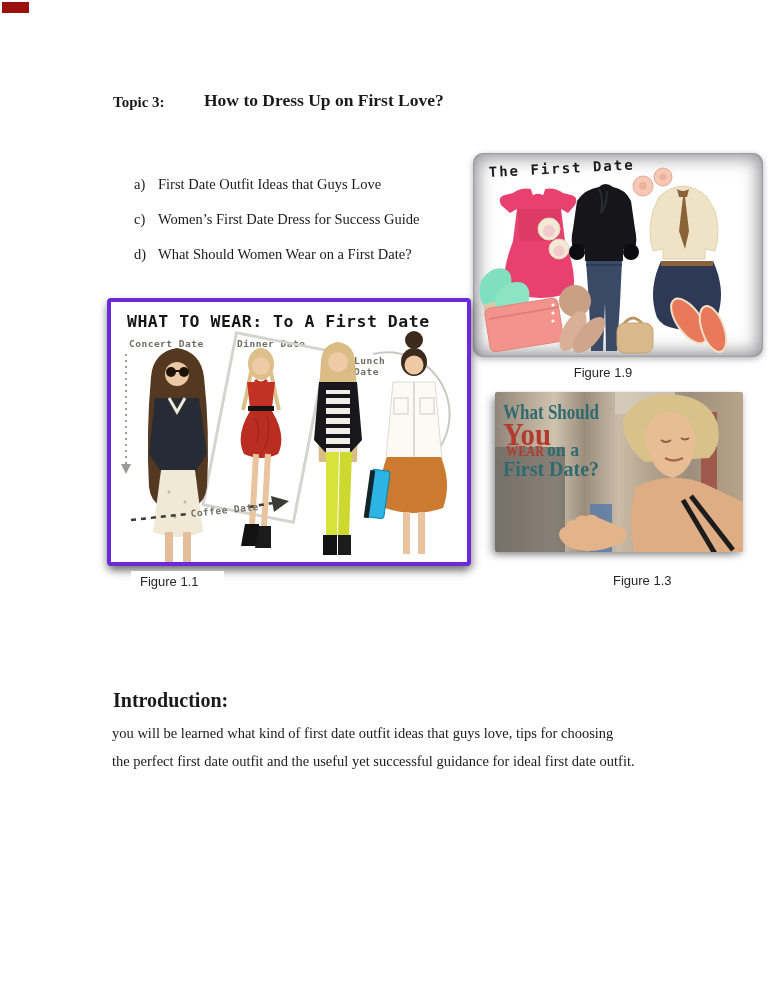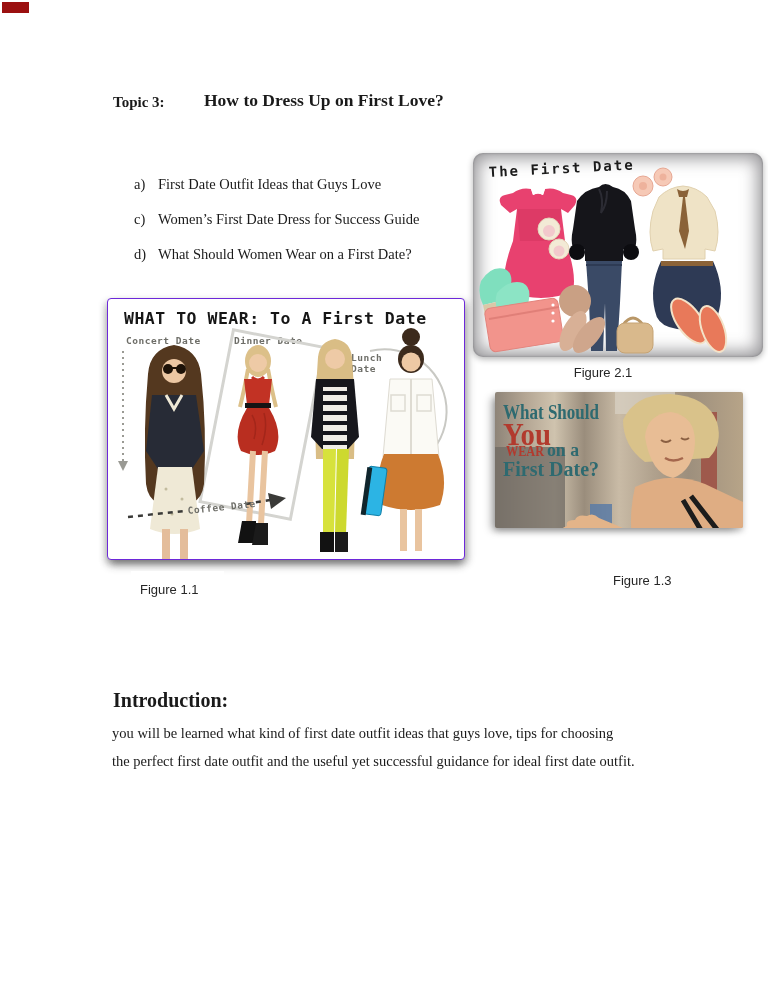--- a/index.html
+++ b/index.html
@@ -21,28 +21,28 @@
   .o-marker{display:inline-block;width:24px;}
 
   
   .fig2{left:473px;top:153px;width:290px;height:204px;border-radius:10px;overflow:hidden;
         background:#fff;box-shadow:inset 0 0 16px 6px rgba(75,72,78,.55),inset 0 0 3px rgba(40,40,45,.4),0 2px 6px rgba(0,0,0,.3);}
   .fig2 svg{display:block;}
   .fig2-caption{left:473px;top:365px;width:260px;text-align:center;
         font-family:"Liberation Sans",sans-serif;font-size:13px;color:#262626;}
 
   
-  .fig1{left:107px;top:298px;width:356px;height:260px;background:#fff;border:1px solid #6d28d9;
+  .fig1{left:107px;top:298px;width:356px;height:260px;background:#fff;border:4px solid #6d28d9;
         border-radius:4px;overflow:hidden;
         box-shadow:0 7px 9px -2px rgba(40,40,40,.45),4px 3px 7px rgba(60,60,60,.25),-3px 3px 6px rgba(60,60,60,.18);}
   .fig1-caption-box{left:131px;top:571px;width:93px;height:24px;background:#ffffff;}
-  .fig1-caption{padding:11px 0 0 9px;font-family:"Liberation Sans",sans-serif;font-size:13px;color:#262626;}
-
-  
-  .fig3{left:495px;top:392px;width:248px;height:136px;overflow:hidden;border-radius:2px;
+  .fig1-caption{padding:3px 0 0 9px;font-family:"Liberation Sans",sans-serif;font-size:13px;color:#262626;}
+
+  
+  .fig3{left:495px;top:392px;width:248px;height:160px;overflow:hidden;border-radius:2px;
         box-shadow:-6px 4px 8px -2px rgba(0,0,0,.28),0 3px 6px rgba(0,0,0,.25);}
   .fig3-caption{left:586px;top:573px;font-family:"Liberation Sans",sans-serif;font-size:13px;color:#262626;margin-left:27px;}
 
   
   .intro-heading{left:113px;top:689px;font-weight:bold;font-size:20px;}
   .intro-para{left:112px;top:719px;width:560px;font-size:14.5px;line-height:28px;}
   .intro-para .line{white-space:nowrap;}
   .intro-para .line.first{padding-left:48px;}
 
   
@@ -152,21 +152,21 @@
         <ellipse cx="100" cy="178" rx="10" ry="22" transform="rotate(28 100 178)" fill="#d8b096"></ellipse>
         <ellipse cx="116" cy="182" rx="10" ry="22" transform="rotate(40 116 182)" fill="#cfa68c"></ellipse>
       </g>
 
       <g>
         <path d="M150,172 Q160,158 170,172" fill="none" stroke="#b99767" stroke-width="3"></path>
         <rect x="144" y="170" width="36" height="30" rx="8" fill="#d9b98c" stroke="#c5a374"></rect>
       </g>
     </svg>
   </div>
-  <div class="abs fig2-caption">Figure 2.1</div>
+  <div class="abs fig2-caption">Figure 1.9</div>
 
   <div class="abs fig1">
     <svg viewBox="0 0 356 260" width="356" height="260">
       <text class="t1-title" x="16" y="25">WHAT TO WEAR: To A First Date</text>
       <text class="t1-label" x="18" y="45">Concert Date</text>
       <text class="t1-label" x="126" y="45">Dinner Date</text>
       <text class="t1-label" x="243" y="62">Lunch</text>
       <text class="t1-label" x="243" y="73">Date</text>
 
       <g>

